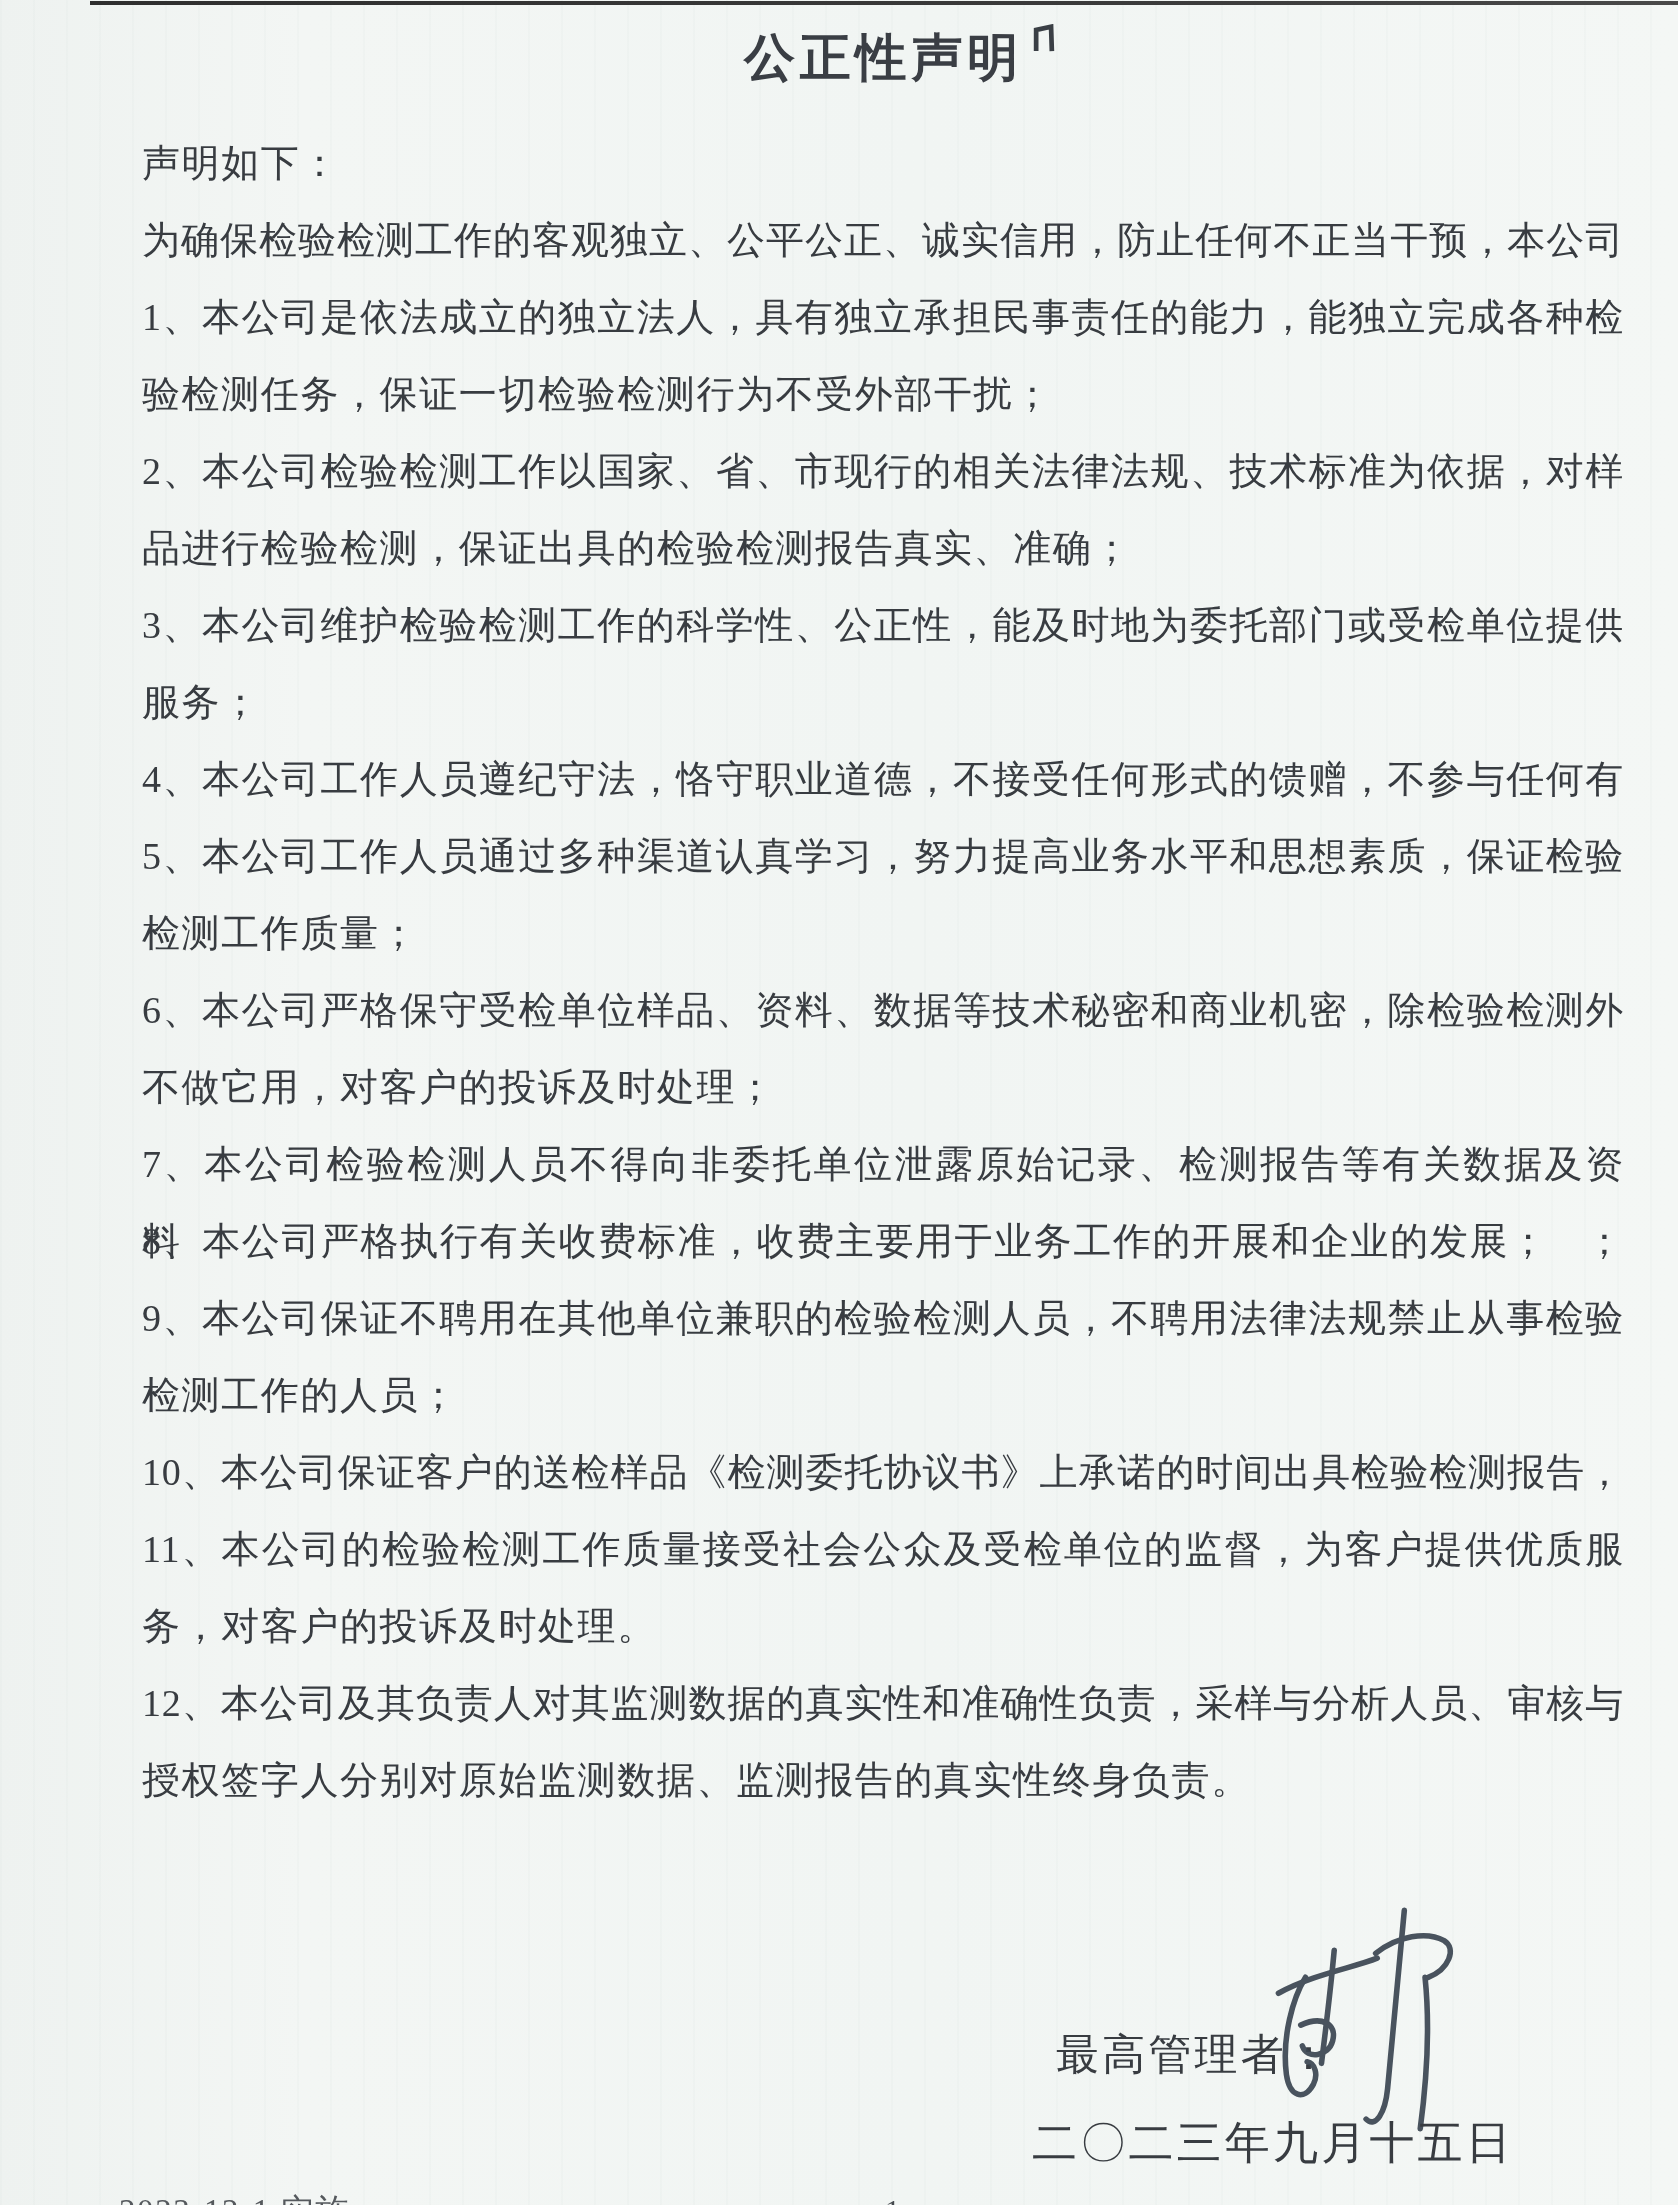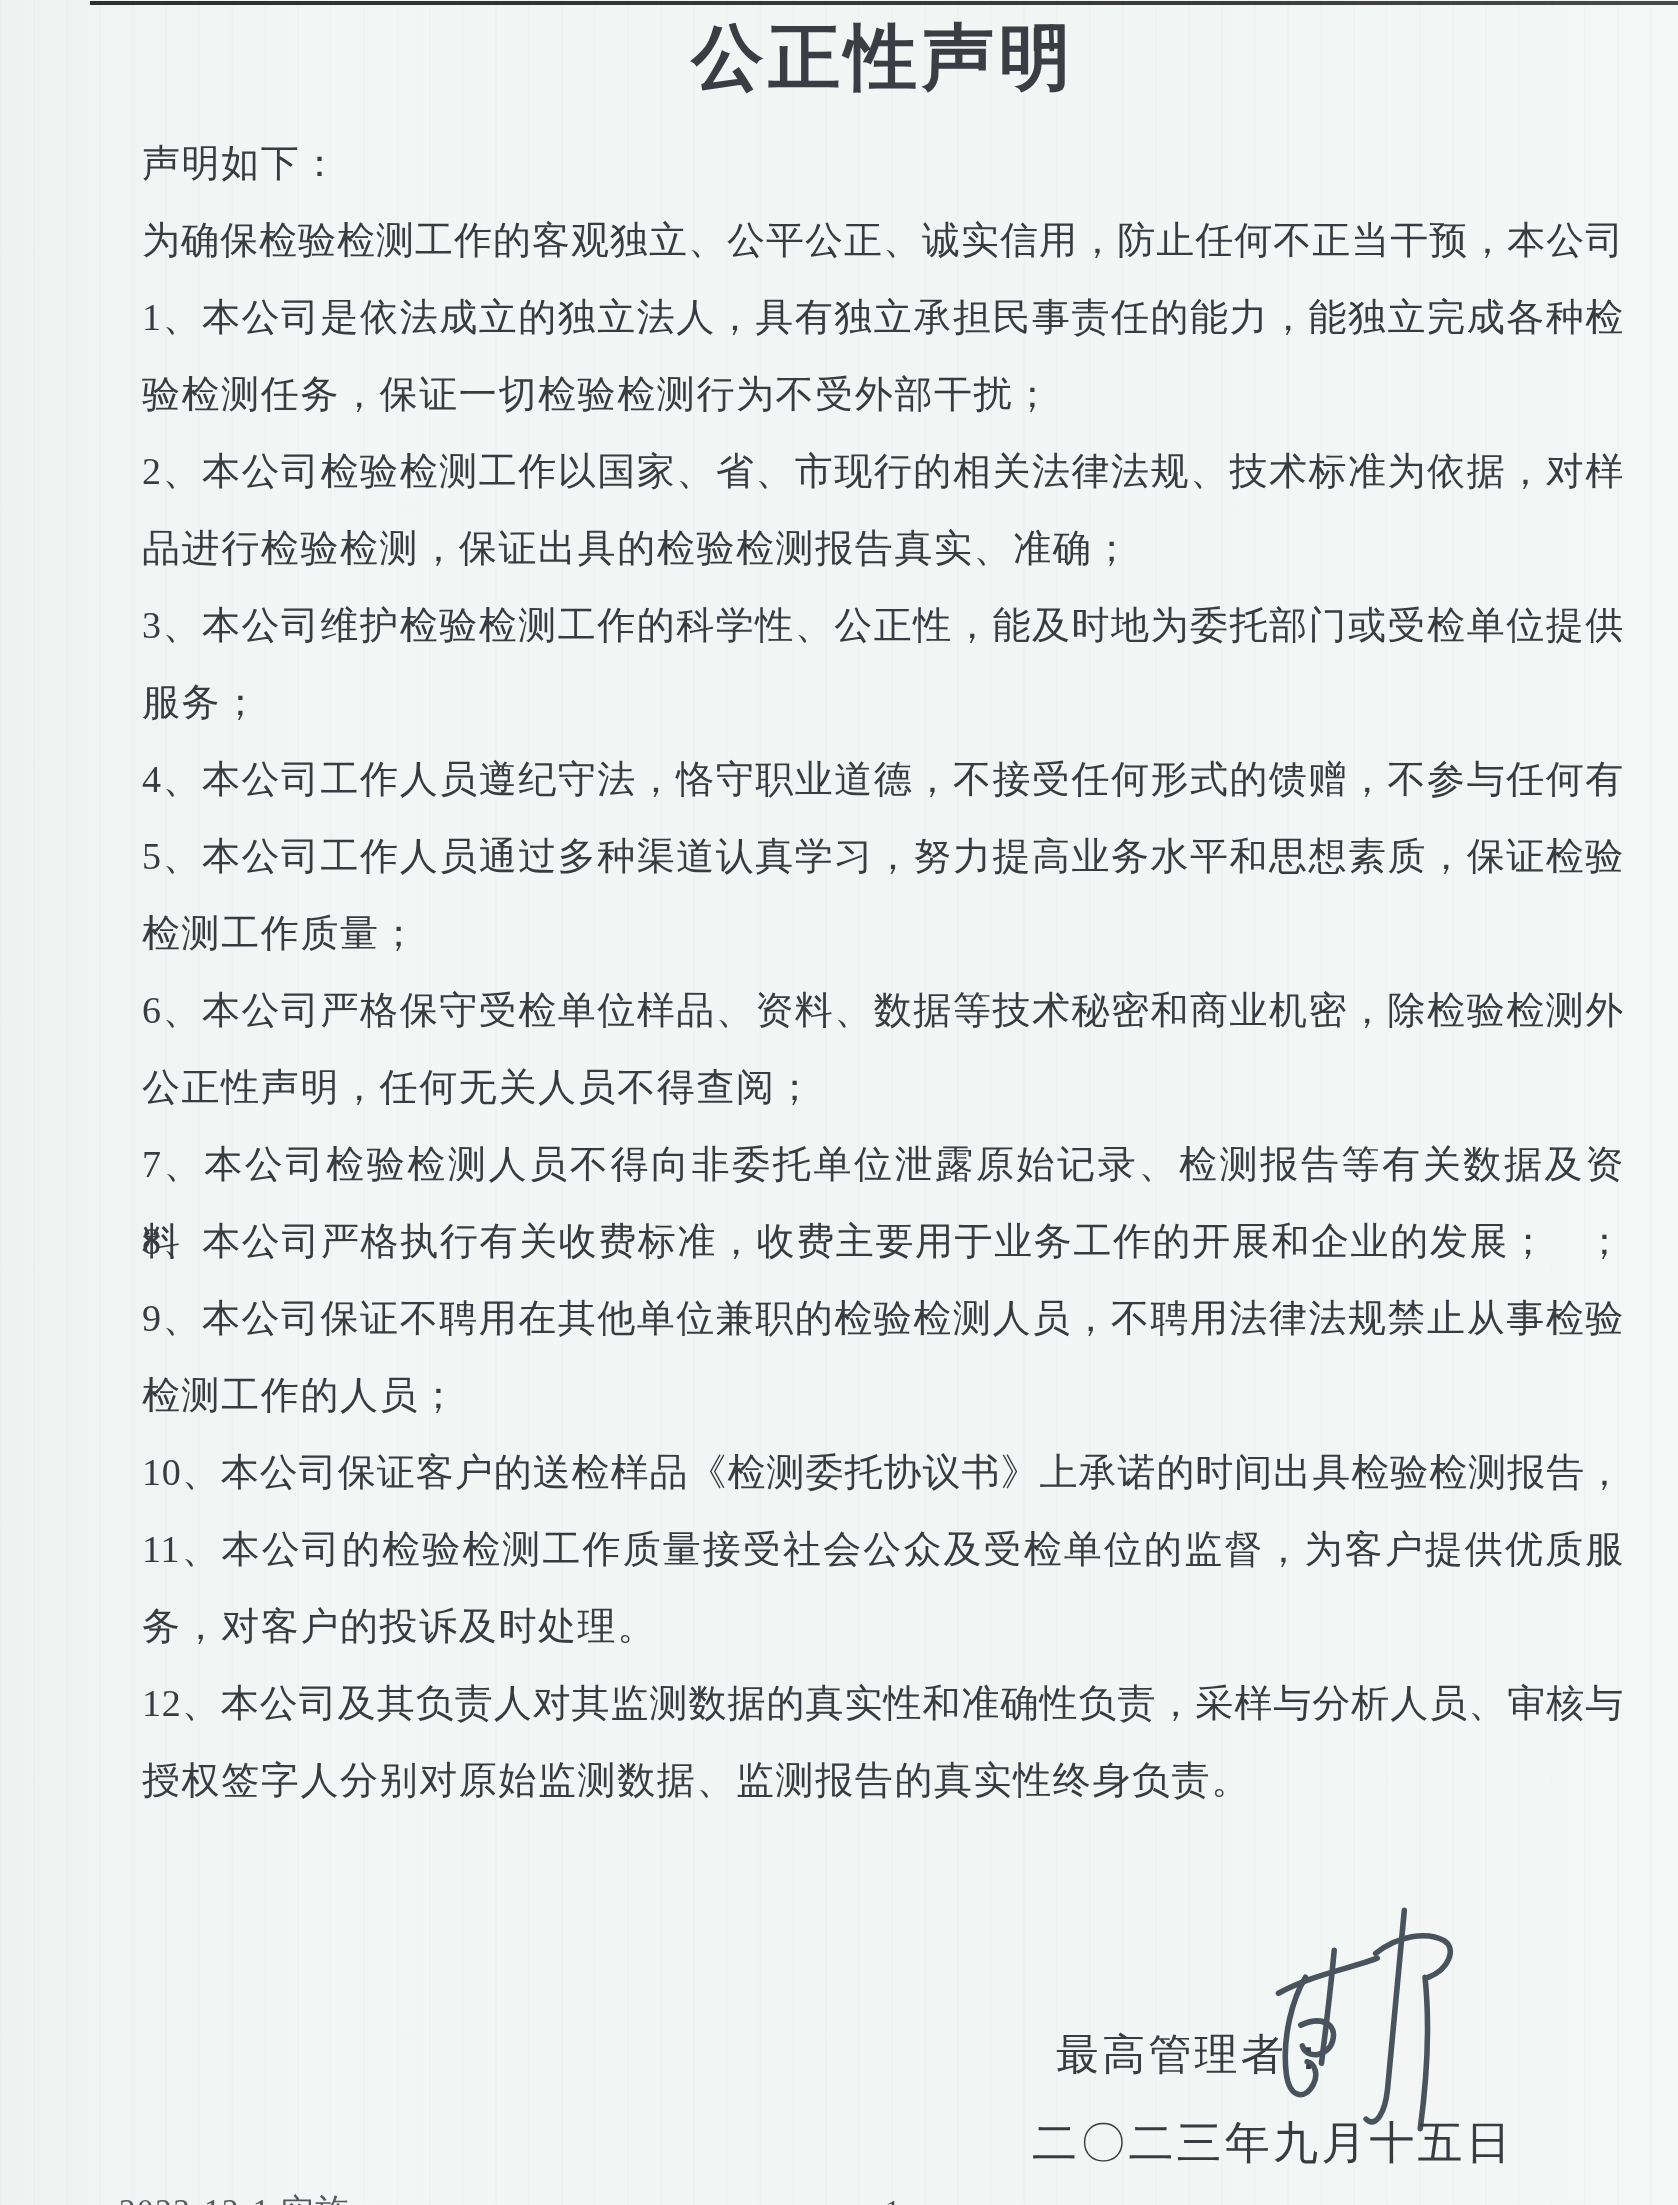--- a/index.html
+++ b/index.html
@@ -21,21 +21,21 @@
     color:var(--ink);
   }
   .scan-line{
     position:absolute;left:90px;top:0.8px;width:1588px;height:4px;
     background:linear-gradient(90deg,#2f2f2f 0%,#3c3c3c 70%,#4a4a4a 100%);
   }
   .scan-mark{position:absolute;left:1033px;top:24px;}
   .title{
     position:absolute;left:89px;right:0;top:14.3px;margin:0;
     text-align:center;
-    font-size:72px;line-height:89px;font-weight:700;
+    font-size:51px;line-height:89px;font-weight:700;
     letter-spacing:4.8px;color:var(--title-ink);
   }
   .body-lines{
     position:absolute;left:142px;top:125px;width:1482px;
   }
   .line{
     height:77px;line-height:77px;
     font-size:38px;letter-spacing:1.6px;
     white-space:nowrap;
     text-align:left;
@@ -85,21 +85,21 @@
       <div class="line full">1、本公司是依法成立的独立法人，具有独立承担民事责任的能力，能独立完成各种检</div>
       <div class="line">验检测任务，保证一切检验检测行为不受外部干扰；</div>
       <div class="line full">2、本公司检验检测工作以国家、省、市现行的相关法律法规、技术标准为依据，对样</div>
       <div class="line">品进行检验检测，保证出具的检验检测报告真实、准确；</div>
       <div class="line full">3、本公司维护检验检测工作的科学性、公正性，能及时地为委托部门或受检单位提供</div>
       <div class="line">服务；</div>
       <div class="line full">4、本公司工作人员遵纪守法，恪守职业道德，不接受任何形式的馈赠，不参与任何有</div>
       <div class="line full">5、本公司工作人员通过多种渠道认真学习，努力提高业务水平和思想素质，保证检验</div>
       <div class="line">检测工作质量；</div>
       <div class="line full">6、本公司严格保守受检单位样品、资料、数据等技术秘密和商业机密，除检验检测外</div>
-      <div class="line">公正性声明，任何无关人员不得查阅；</div>
+      <div class="line">不做它用，对客户的投诉及时处理；</div>
       <div class="line full">7、本公司检验检测人员不得向非委托单位泄露原始记录、检测报告等有关数据及资料；</div>
       <div class="line">8、本公司严格执行有关收费标准，收费主要用于业务工作的开展和企业的发展；</div>
       <div class="line full">9、本公司保证不聘用在其他单位兼职的检验检测人员，不聘用法律法规禁止从事检验</div>
       <div class="line">检测工作的人员；</div>
       <div class="line full">10、本公司保证客户的送检样品《检测委托协议书》上承诺的时间出具检验检测报告，</div>
       <div class="line full">11、本公司的检验检测工作质量接受社会公众及受检单位的监督，为客户提供优质服</div>
       <div class="line">务，对客户的投诉及时处理。</div>
       <div class="line full">12、本公司及其负责人对其监测数据的真实性和准确性负责，采样与分析人员、审核与</div>
       <div class="line">授权签字人分别对原始监测数据、监测报告的真实性终身负责。</div>
     </div>

